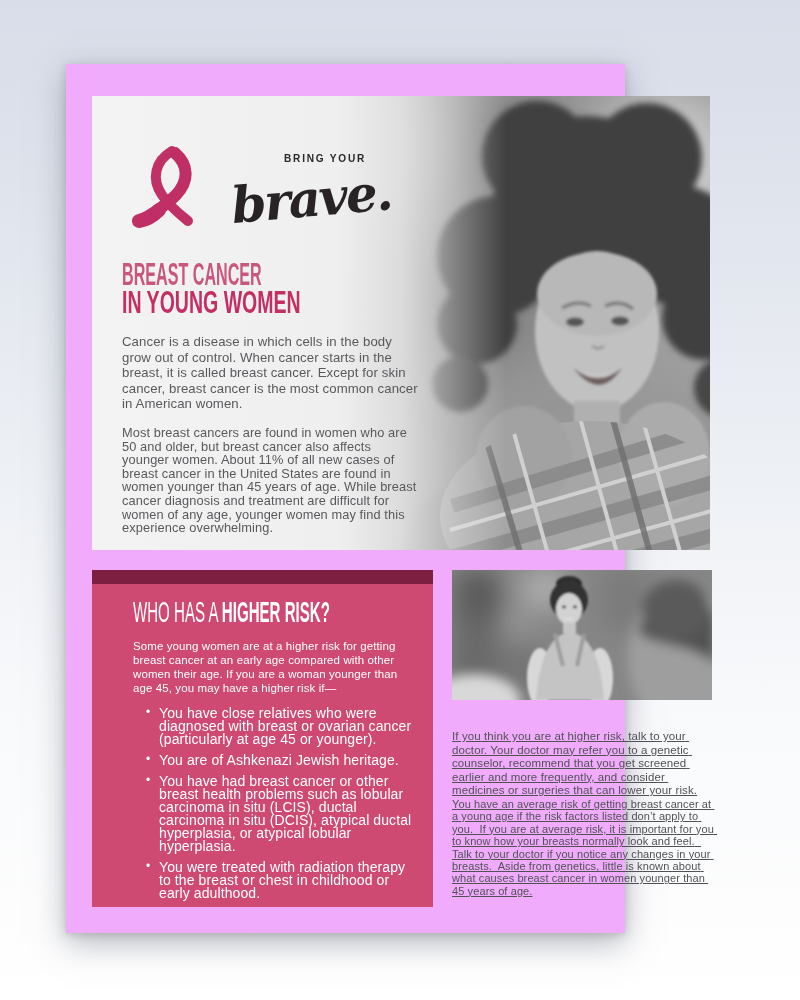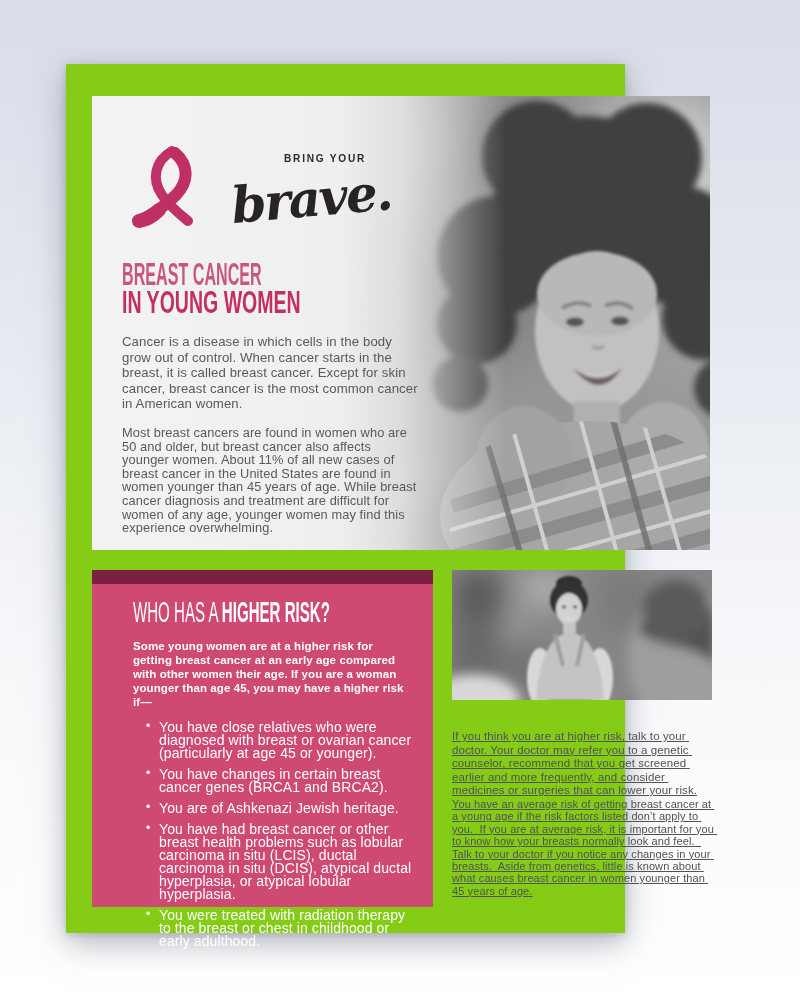--- a/index.html
+++ b/index.html
@@ -2,21 +2,21 @@
 <html><head>
 <meta charset="utf-8">
 <style>
   html,body{margin:0;padding:0;}
   body{
     width:800px;height:1000px;position:relative;overflow:hidden;
     background:linear-gradient(180deg,#d8dde9 0%,#dfe3ec 18%,#eceff4 45%,#f8f9fb 70%,#ffffff 100%);
     font-family:"Liberation Sans",sans-serif;
   }
   .paper{
-    position:absolute;left:66px;top:64px;width:559px;height:869px;background:#84cc16;
+    position:absolute;left:66px;top:64px;width:559px;height:869px;background:#f0abfc;
     box-shadow:0 10px 30px rgba(110,115,128,.50),0 2px 8px rgba(110,115,128,.30);
   }
   
   .hero{position:absolute;left:26px;top:32px;width:618px;height:454px;overflow:hidden;background:#bdbdbd;}
   .hero svg.photo{position:absolute;left:0;top:0;width:100%;height:100%;}
   .logo{position:absolute;left:40px;top:46px;width:300px;height:110px;}
   .ribbon{position:absolute;left:0;top:2px;width:72px;height:88px;}
   .script{
     position:absolute;left:102px;top:34px;
     font-family:"DejaVu Serif",serif;font-style:italic;font-weight:700;
@@ -31,21 +31,21 @@
   .t2{font-weight:700;font-size:31px;line-height:28px;color:#c32f63;transform:scaleX(.63);transform-origin:left;white-space:nowrap;}
   .hero-p1{margin-top:17px;width:298px;font-size:13.2px;line-height:15.6px;color:#58595c;letter-spacing:.1px;}
   .hero-p2{margin-top:14px;width:298px;font-size:12.8px;line-height:13.6px;color:#58595c;letter-spacing:.1px;}
   
   .risk{position:absolute;left:26px;top:506px;width:341px;height:337px;background:#ce4a73;}
   .risk-strip{position:absolute;left:0;top:0;width:100%;height:14px;background:#7c1f40;}
   .risk-inner{position:absolute;left:30px;top:29px;width:282px;margin-left:11px;}
   .risk-title{white-space:nowrap;transform:scaleX(.52);transform-origin:left;font-size:29px;line-height:26px;color:#ffffff;}
   .risk-title .light{font-weight:400;}
   .risk-title .bold{font-weight:700;}
-  .risk-intro{margin-top:14px;width:280px;font-size:11.5px;line-height:14px;color:#ffffff;letter-spacing:.1px;font-weight:bold;}
+  .risk-intro{margin-top:14px;width:280px;font-size:11.5px;line-height:14px;color:#ffffff;letter-spacing:.1px;}
   .risk ul{list-style:none;margin:12px 0 0 0;padding:0 0 0 26px;}
   .risk li{position:relative;width:258px;font-size:14px;line-height:13px;color:#ffffff;margin-bottom:8px;letter-spacing:.1px;}
   .risk li::before{content:"\2022";position:absolute;left:-13px;top:-1px;font-size:12px;color:#ffffff;}
   
   .sidephoto{position:absolute;left:386px;top:506px;width:260px;height:130px;overflow:hidden;background:#8a8a8a;}
   .sidephoto svg{position:absolute;left:0;top:0;width:100%;height:100%;}
   .advice{position:absolute;left:386px;top:666px;width:266px;color:#515255;text-decoration:underline;}
   .advice-p1{font-size:11.5px;line-height:13.6px;letter-spacing:.1px;white-space:pre-wrap;}
   .advice-p2{margin-top:0;font-size:11px;line-height:12.4px;letter-spacing:.1px;white-space:pre-wrap;}
 </style>
@@ -168,21 +168,20 @@
 
   <div class="risk">
     <div class="risk-strip"></div>
     <div class="risk-inner">
       <div class="risk-title">
         <span class="light">WHO HAS A </span><span class="bold">HIGHER RISK?</span>
       </div>
       <div class="risk-intro">Some young women are at a higher risk for getting breast cancer at an early age compared with other women their age. If you are a woman younger than age 45, you may have a higher risk if—</div>
       <ul>
         <li>You have close relatives who were diagnosed with breast or ovarian cancer (particularly at age 45 or younger).</li>
-        <li>You have changes in certain breast cancer genes (BRCA1 and BRCA2).</li>
         <li>You are of Ashkenazi Jewish heritage.</li>
         <li>You have had breast cancer or other breast health problems such as lobular carcinoma in situ (LCIS), ductal carcinoma in situ (DCIS), atypical ductal hyperplasia, or atypical lobular hyperplasia.</li>
         <li>You were treated with radiation therapy to the breast or chest in childhood or early adulthood.</li>
       </ul>
     </div>
   </div>
 
   <div class="sidephoto">
     <svg viewBox="0 0 260 130" preserveAspectRatio="none" aria-hidden="true">
       <defs>

